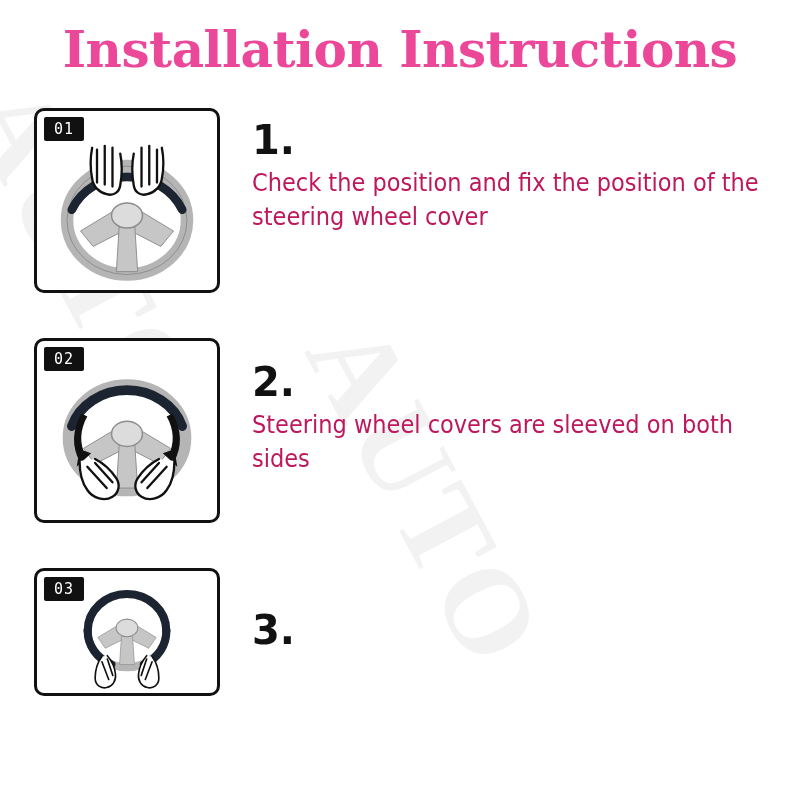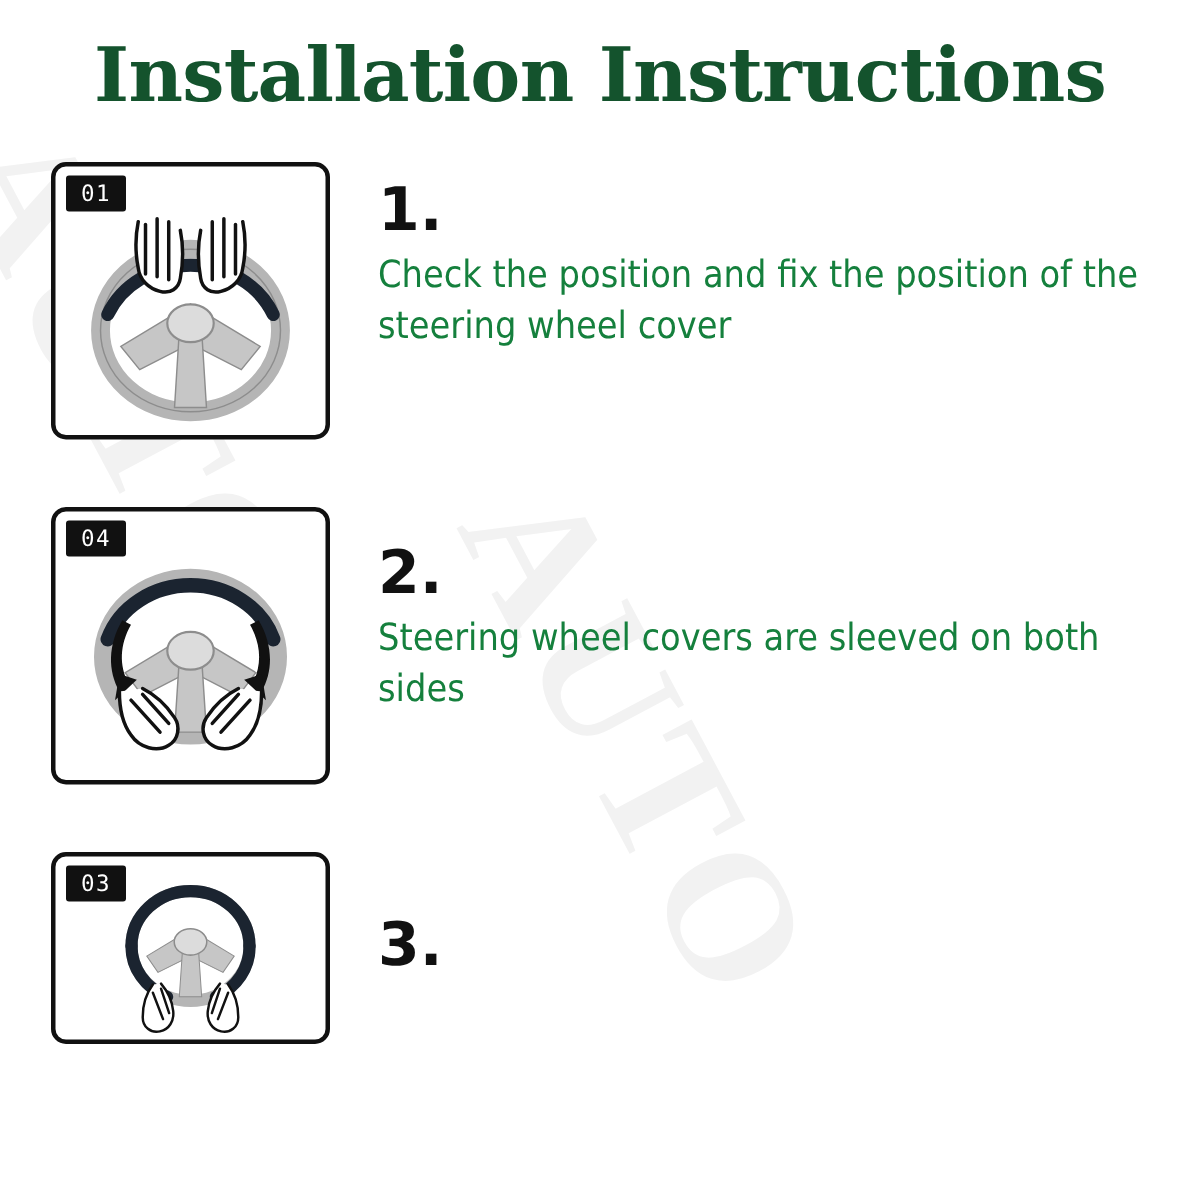--- a/index.html
+++ b/index.html
@@ -47,21 +47,21 @@
   
   .title {
     position: absolute;
     top: 20px;
     left: 0;
     width: 800px;
     text-align: center;
     font-family: "DejaVu Serif", serif;
     font-weight: bold;
     font-size: 50px;
-    color: #14532d;
+    color: #ec4899;
     letter-spacing: -0.5px;
     z-index: 3;
   }
 
   
   .step {
     position: absolute;
     left: 34px;
     width: 740px;
     height: 200px;
@@ -120,21 +120,21 @@
     font-weight: bold;
     font-size: 40px;
     color: #111111;
     line-height: 44px;
     margin-bottom: 4px;
   }
   .step-desc {
     font-family: "DejaVu Sans Condensed", "Liberation Sans", sans-serif;
     font-size: 25px;
     line-height: 34px;
-    color: #15803d;
+    color: #be185d;
   }
   .step-2 .step-text { top: 22px; }
   .step-3 .step-text { top: 40px; }
 </style>
 </head>
 <body>
 
 <div class="watermark">
   <div class="wm-text wm-1">AUTO</div>
   <div class="wm-text wm-2">AUTO</div>
@@ -174,21 +174,21 @@
     </svg>
   </div>
   <div class="step-text">
     <div class="step-num">1.</div>
     <div class="step-desc">Check the position and fix the position of the steering wheel cover</div>
   </div>
 </div>
 
 <div class="step step-2">
   <div class="illus-box">
-    <div class="step-badge">04</div>
+    <div class="step-badge">02</div>
     <svg class="illus-svg" viewBox="0 0 186 185">
 
       <ellipse cx="93" cy="100" rx="60" ry="54" fill="none" stroke="#b5b5b5" stroke-width="13"></ellipse>
 
       <path d="M93 84 L48 111 L60 127 L93 110 Z" fill="#c6c6c6" stroke="#8d8d8d" stroke-width="1"></path>
       <path d="M93 84 L138 111 L126 127 L93 110 Z" fill="#c6c6c6" stroke="#8d8d8d" stroke-width="1"></path>
       <path d="M85 106 L82 152 L104 152 L101 106 Z" fill="#c6c6c6" stroke="#8d8d8d" stroke-width="1"></path>
 
       <ellipse cx="93" cy="96" rx="16" ry="13" fill="#dcdcdc" stroke="#8d8d8d" stroke-width="1.5"></ellipse>
 

